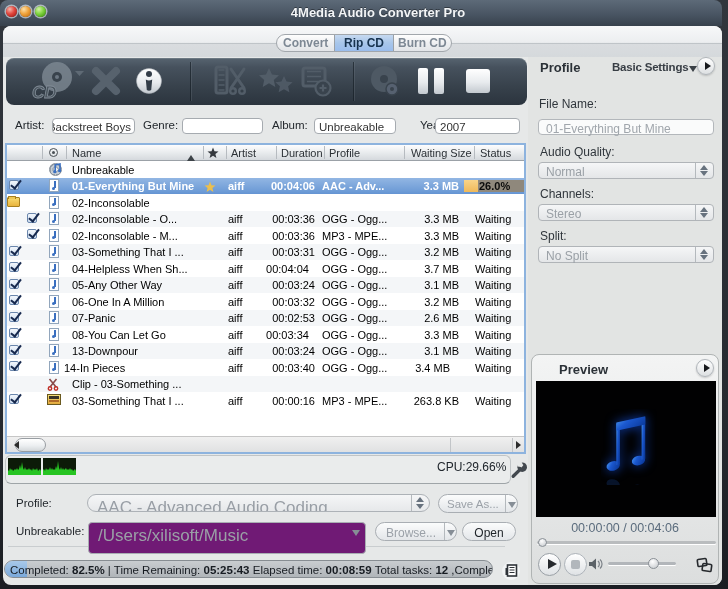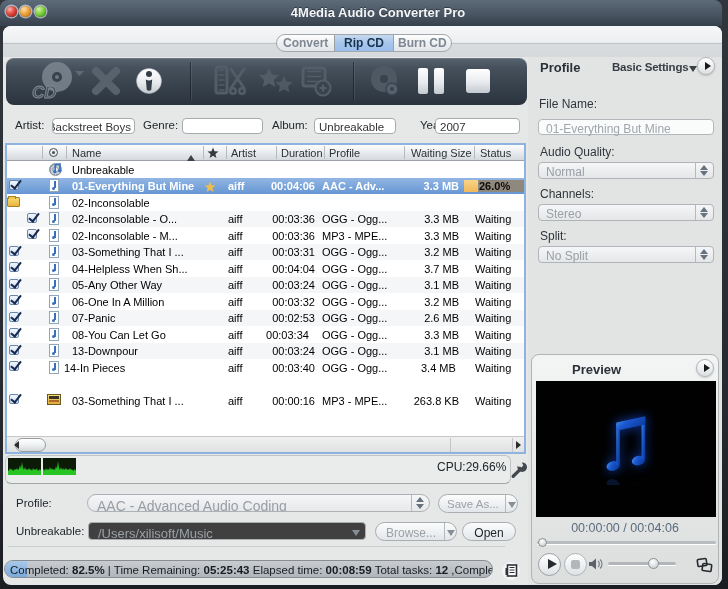--- a/index.html
+++ b/index.html
@@ -60,21 +60,21 @@
 #pbar{top:2px;left:457px;width:60px;height:12px;background:#8f887c;}
 #pfill{left:0;top:0;width:14px;height:12px;background:linear-gradient(#f8d489,#efb95a);}
 #ptxt{left:15px;top:0px;font-size:11px;font-weight:bold;color:#0c0c0c;}
 #hscroll{left:0px;top:291px;width:517px;height:16px;background:linear-gradient(#f0f0f0,#e0e1e2);border-top:1px solid #c6c6c6;box-sizing:border-box;}
 #hthumb{left:8px;top:0.5px;width:31px;height:14px;border:1px solid #989da2;border-radius:7px;
   background:linear-gradient(#ffffff,#eceff1 55%,#d3d7da);box-sizing:border-box;}
 
 .pill{border:1px solid #a9aeb3;border-radius:10px;background:linear-gradient(#fbfcfc,#e3e6e9);
   font-size:12px;color:#9ba1a8;box-sizing:border-box;height:19px;}
 .combo{border:1px solid #adb2b7;border-radius:9px;background:linear-gradient(#f5f6f7,#e6e8ea);
-  font-size:14px;color:#989ea5;box-sizing:border-box;white-space:nowrap;overflow:hidden;}
+  font-size:17px;color:#989ea5;box-sizing:border-box;white-space:nowrap;overflow:hidden;}
 .updn{position:absolute;right:0;top:0;bottom:0;width:17px;border-left:1px solid #b4b9bd;}
 .uarr{position:absolute;left:4px;top:2px;width:0;height:0;border:4px solid transparent;border-bottom:5px solid #67727e;border-top:none;}
 .darr{position:absolute;left:4px;bottom:2px;width:0;height:0;border:4px solid transparent;border-top:5px solid #67727e;border-bottom:none;}
 .ddarr{position:absolute;width:0;height:0;border:4.5px solid transparent;border-top:6px solid #868e96;}
 #statusbar{left:4px;top:560px;width:489px;height:18px;border:1px solid #878d92;border-radius:9px;
   background:linear-gradient(#c9cdd0,#b0b5b9);overflow:hidden;box-sizing:border-box;}
 #statblue{left:0;top:0;width:22px;height:18px;background:linear-gradient(#a9c9e9,#74a5d9);}
 #stattxt{left:5px;top:2.5px;font-size:11.5px;color:#171c22;white-space:nowrap;}
 
 #rpanel{left:528px;top:57px;width:194px;height:528px;background:#e2e4e3;border-radius:0 0 8px 0;}
@@ -264,21 +264,21 @@
     <span class="abs rowtxt" style="left:253px;width:55px;text-align:right">00:03:31</span>
     <span class="abs rowtxt" style="left:315px">OGG - Ogg...</span>
     <span class="abs rowtxt" style="left:397px;width:55px;text-align:right">3.2 MB</span>
     <span class="abs rowtxt" style="left:468px">Waiting</span>
   </div>
   <div class="abs row" style="top:115px">
     <div class="abs cb" style="left:2px"></div>
     <div class="abs ni" style="left:42px"></div>
     <span class="abs rowtxt" style="left:65px">04-Helpless When Sh...</span>
     <span class="abs rowtxt" style="left:221px">aiff</span>
-    <span class="abs rowtxt" style="left:253px;width:55px;text-align:right">00:04:04</span>
+    <span class="abs rowtxt" style="left:253px;width:55px;text-align:center">00:04:04</span>
     <span class="abs rowtxt" style="left:315px">OGG - Ogg...</span>
     <span class="abs rowtxt" style="left:397px;width:55px;text-align:right">3.7 MB</span>
     <span class="abs rowtxt" style="left:468px">Waiting</span>
   </div>
   <div class="abs row stripe" style="top:131.5px">
     <div class="abs cb" style="left:2px"></div>
     <div class="abs ni" style="left:42px"></div>
     <span class="abs rowtxt" style="left:65px">05-Any Other Way</span>
     <span class="abs rowtxt" style="left:221px">aiff</span>
     <span class="abs rowtxt" style="left:253px;width:55px;text-align:right">00:03:24</span>
@@ -326,22 +326,30 @@
     <span class="abs rowtxt" style="left:397px;width:55px;text-align:right">3.1 MB</span>
     <span class="abs rowtxt" style="left:468px">Waiting</span>
   </div>
   <div class="abs row" style="top:214px">
     <div class="abs cb" style="left:2px"></div>
     <div class="abs ni" style="left:42px"></div>
     <span class="abs rowtxt" style="left:57px">14-In Pieces</span>
     <span class="abs rowtxt" style="left:221px">aiff</span>
     <span class="abs rowtxt" style="left:253px;width:55px;text-align:right">00:03:40</span>
     <span class="abs rowtxt" style="left:315px">OGG - Ogg...</span>
-    <span class="abs rowtxt" style="left:414px;width:55px;text-align:left">3.4 MB</span>
-    <span class="abs rowtxt" style="left:468px">Waiting</span>
+    <span class="abs rowtxt" style="left:388px;width:55px;text-align:right">3.4 MB</span>
+    <span class="abs rowtxt" style="left:468px">Waiting</span>
+  </div>
+  <div class="abs row stripe" style="top:230.5px">
+    <svg class="abs" style="left:40px;top:2px" width="13" height="13" viewBox="0 0 13 13">
+      <path d="M2.5 1 L9 9 M9.5 1 L3 9" stroke="#8a4a48" stroke-width="1.6" fill="none"></path>
+      <circle cx="3" cy="10.5" r="1.7" fill="none" stroke="#c03028" stroke-width="1.4"></circle>
+      <circle cx="9" cy="10.5" r="1.7" fill="none" stroke="#c03028" stroke-width="1.4"></circle>
+    </svg>
+    <span class="abs rowtxt" style="left:65px">Clip - 03-Something ...</span>
   </div>
   <div class="abs row" style="top:247px">
     <div class="abs cb" style="left:2px"></div>
     <div class="abs" style="left:40px;top:2px;width:14px;height:11px;background:linear-gradient(#f6e07a,#e2a93c);border:1px solid #6a5a20;box-sizing:border-box"></div>
     <div class="abs" style="left:42px;top:4px;width:10px;height:3px;background:#3a3426"></div>
     <div class="abs" style="left:42px;top:8px;width:10px;height:2px;background:#b06a28"></div>
     <span class="abs rowtxt" style="left:65px">03-Something That I ...</span>
     <span class="abs rowtxt" style="left:221px">aiff</span>
     <span class="abs rowtxt" style="left:253px;width:55px;text-align:right">00:00:16</span>
     <span class="abs rowtxt" style="left:315px">MP3 - MPE...</span>
@@ -380,21 +388,21 @@
       <div class="uarr"></div>
       <div class="darr"></div>
     </div>
 </div>
 <div class="abs pill" style="left:438px;top:494px;width:80px;padding:2.5px 0 0 8px;font-size:11.5px">Save As...
   <div class="abs" style="left:66px;top:0;bottom:0;width:1px;background:#b4b9bd"></div>
   <div class="ddarr" style="left:69px;top:7px"></div>
 </div>
 
 <div class="abs flab" style="left:16px;top:525px">Unbreakable:</div>
-<div class="abs" style="left:88px;top:522px;width:278px;height:18px;border:1px solid #a9aeb3;border-radius:4px;background:#404040;box-sizing:border-box;font-size:13px;color:#9aa0a6;padding:2.5px 0 0 9px">/Users/xilisoft/Music
+<div class="abs" style="left:88px;top:522px;width:278px;height:32px;border:1px solid #a9aeb3;border-radius:4px;background:#701a75;box-sizing:border-box;font-size:17px;color:#9aa0a6;padding:2.5px 0 0 9px">/Users/xilisoft/Music
   <div class="ddarr" style="left:263px;top:7px"></div>
 </div>
 <div class="abs pill" style="left:375px;top:522px;width:82px;padding:2.5px 0 0 10px">Browse...
   <div class="abs" style="left:68px;top:0;bottom:0;width:1px;background:#b4b9bd"></div>
   <div class="ddarr" style="left:71px;top:7px"></div>
 </div>
 <div class="abs pill" style="left:462px;top:522px;width:54px;color:#1e2328;text-align:center;padding-top:2.5px">Open</div>
 
 <div class="abs" id="statusbar">
   <div class="abs" id="statblue"></div>
@@ -430,21 +438,21 @@
 </div>
 <div class="abs rlab" style="left:540px;top:229px">Split:</div>
 <div class="abs rcombo" style="left:538px;top:246px">No Split
   <div class="updn">
       <div class="uarr"></div>
       <div class="darr"></div>
     </div>
 </div>
 
 <div class="abs" id="prevbox"></div>
-<div class="abs rbold" style="left:572px;top:362px">Preview</div>
+<div class="abs rbold" style="left:559px;top:362px">Preview</div>
 <div class="abs rbtn" style="left:696px;top:359px"></div>
 <div class="abs" id="pblack"></div>
 <svg class="abs" style="left:601px;top:409px" width="56" height="76" viewBox="0 0 62 84">
   <defs>
     <linearGradient id="ng" x1="0" y1="0" x2="1" y2="0.6">
       <stop offset="0" stop-color="#4e9df4"></stop>
         <stop offset="0.45" stop-color="#1b58cf"></stop>
         <stop offset="1" stop-color="#0b3a9c"></stop>
     </linearGradient>
   </defs>

